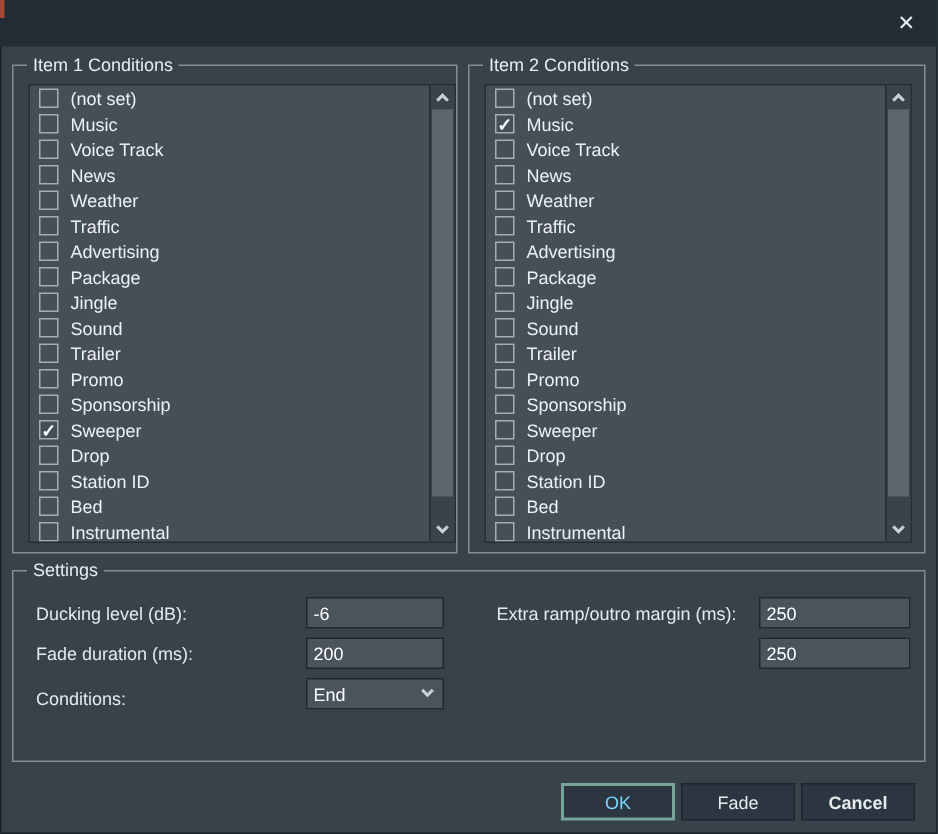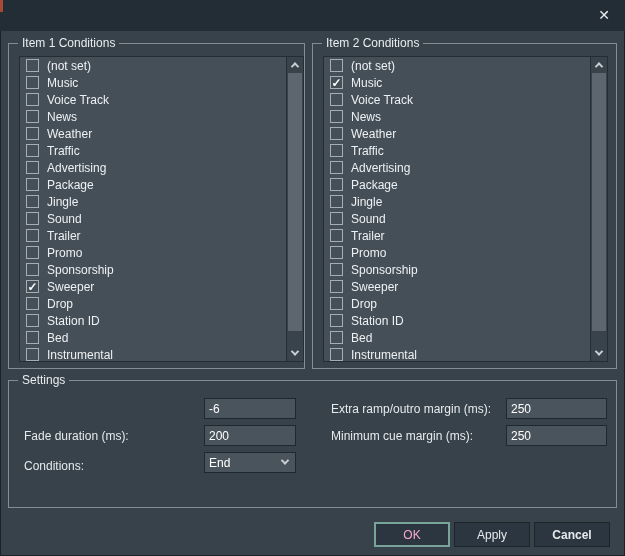--- a/index.html
+++ b/index.html
@@ -104,21 +104,21 @@
   .select .chev { position: absolute; right: 7px; top: 6px; }
 
   
   .btn {
     position: absolute; top: 522px; width: 76px; height: 25px;
     background: #2c3640; border: 1px solid #1d252c;
     color: #e6eaec; font-size: 12px;
     display: flex; align-items: center; justify-content: center;
     cursor: default;
   }
-  #btn-ok { left: 374px; border: 2px solid #78a49a; color: #f9a8d4; }
+  #btn-ok { left: 374px; border: 2px solid #78a49a; color: #7dd3fc; }
   #btn-apply { left: 454px; }
   #btn-cancel { left: 534px; font-weight: bold; }
 </style>
 </head>
 <body>
 
 <div class="dialog">
 
   <div class="titlebar">
     <span class="close">✕</span>
@@ -299,35 +299,35 @@
         <div class="sb-btn sb-down">
             <span class="chev chev-down"></span>
           </div>
       </div>
     </div>
   </div>
 
   <div class="groupbox" id="group-settings">
     <span class="legend">Settings</span>
 
+    <span class="set-label" id="lbl-ducking">Ducking level (dB):</span>
     <input class="set-input" id="fld-ducking" value="-6" style="">
 
     <span class="set-label" id="lbl-fade">Fade duration (ms):</span>
     <input class="set-input" id="fld-fade" value="200" style="">
 
     <span class="set-label" id="lbl-placement">Conditions:</span>
     <div class="select">
       <span>End</span>
       <span class="chev chev-down"></span>
     </div>
 
     <span class="set-label" id="lbl-extra">Extra ramp/outro margin (ms):</span>
     <input class="set-input" id="fld-extra" value="250" style="">
 
-    <span class="set-label" id="lbl-mincue">Minimum cue margin (ms):</span>
     <input class="set-input" id="fld-mincue" value="250" style="">
   </div>
 
   <div class="btn" id="btn-ok">OK</div>
-  <div class="btn" id="btn-apply">Apply</div>
+  <div class="btn" id="btn-apply">Fade</div>
   <div class="btn" id="btn-cancel">Cancel</div>
 
 </div>
 
 </body></html>

